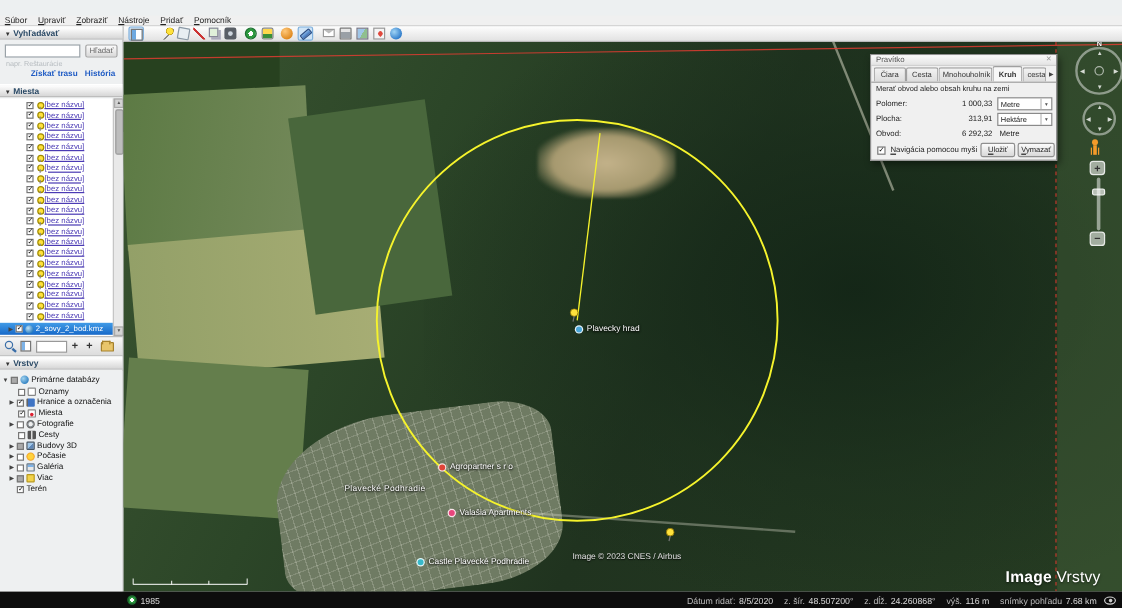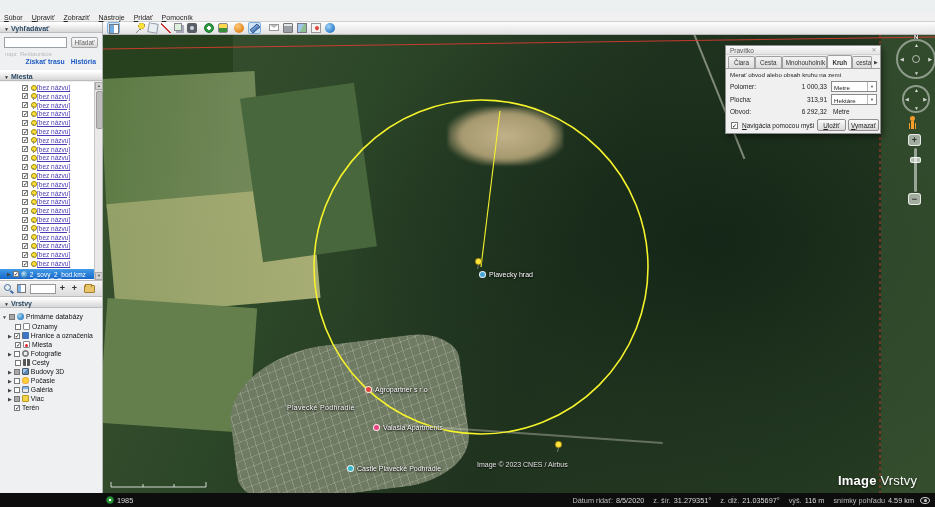--- a/index.html
+++ b/index.html
@@ -569,31 +569,31 @@
       <div class="clock"></div>
       <span>1985</span>
     </div>
     <div id="status-fields">
         <span class="sf">
           <span class="lab">Dátum ridať:</span>
           <span>8/5/2020</span>
         </span>
         <span class="sf">
           <span class="lab">z. šír.</span>
-          <span>31.279351°</span>
+          <span>48.507200°</span>
         </span>
         <span class="sf">
           <span class="lab">z. dĺž.</span>
-          <span>21.035697°</span>
+          <span>24.260868°</span>
         </span>
         <span class="sf">
           <span class="lab">výš.</span>
           <span>116 m</span>
         </span>
         <span class="sf">
           <span class="lab">snímky pohľadu</span>
-          <span>4.59 km</span>
+          <span>7.68 km</span>
         </span>
       </div>
     <div id="eye-icon" style="margin-right:5px"></div>
   </div>
 
 </div>
 
 </body></html>

